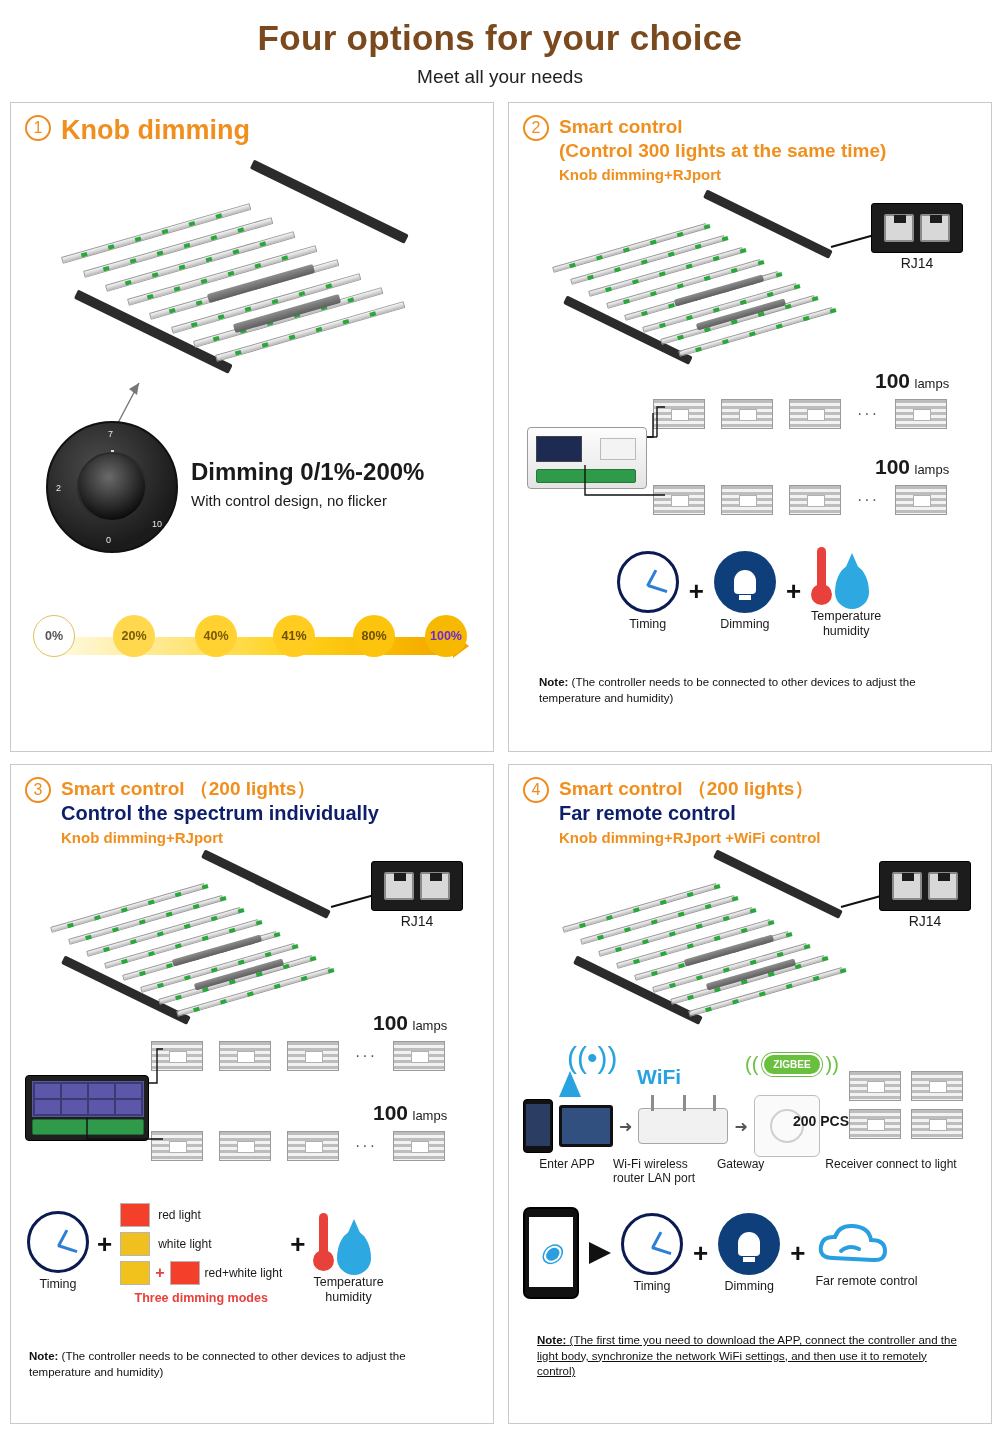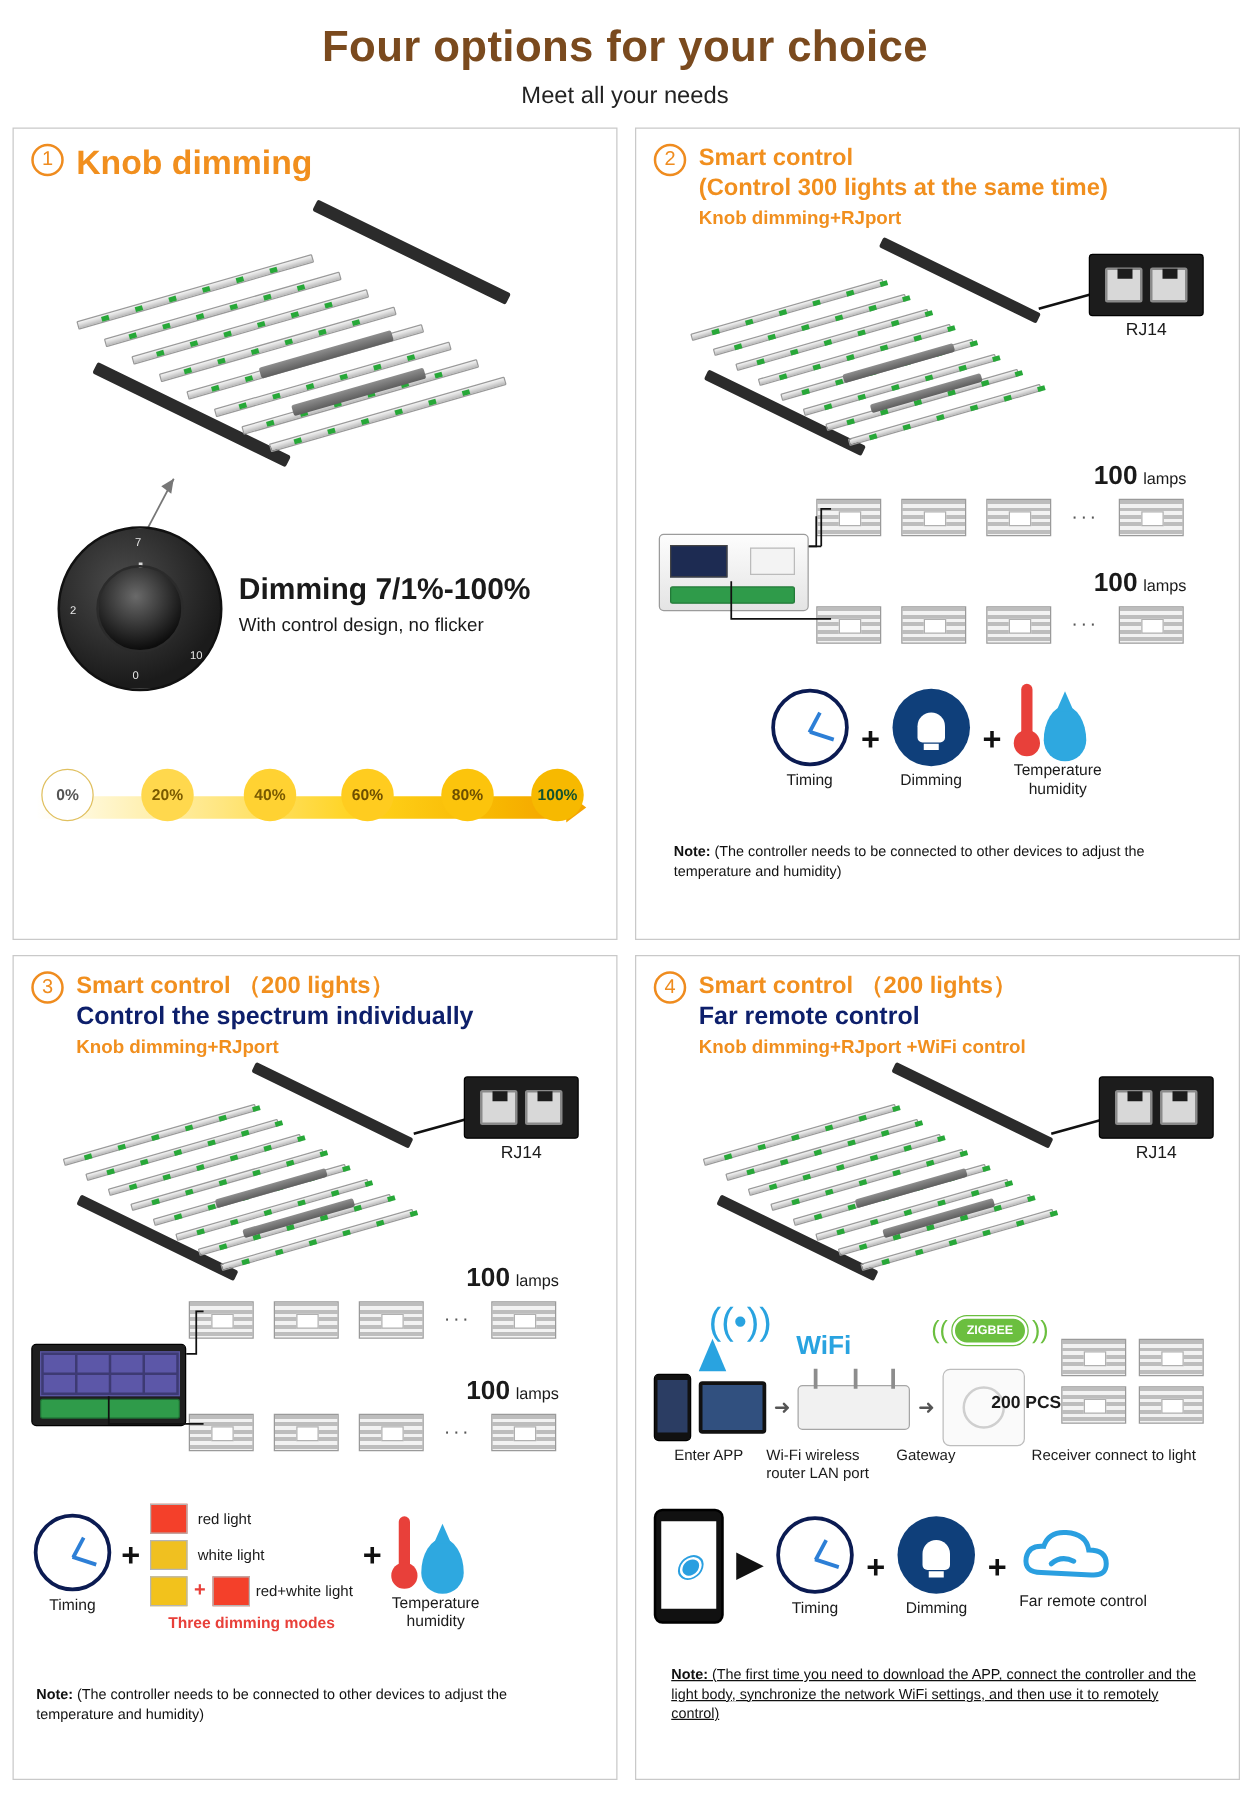--- a/index.html
+++ b/index.html
@@ -308,33 +308,33 @@
     <div class="knob" style="position:absolute;left:35px;top:318px;">
       <div class="pointer"></div>
       <div class="inner"></div>
       <span class="tick" style="left:60px;top:6px;">7</span>
       <span class="tick" style="left:8px;top:60px;">2</span>
       <span class="tick" style="left:58px;top:112px;">0</span>
       <span class="tick" style="left:104px;top:96px;">10</span>
     </div>
 
     <div style="position:absolute;left:180px;top:355px;">
-      <div style="font-size:24px;font-weight:bold;">Dimming 7/1%-100%</div>
+      <div style="font-size:24px;font-weight:bold;">Dimming 0/1%-200%</div>
       <div style="font-size:15px;margin-top:6px;">With control design, no flicker</div>
     </div>
 
     <div class="scale-wrap" style="position:absolute;left:0;top:500px;width:460px;">
       <div class="scale-bar"></div>
       <div class="scale-arrow"></div>
       <div class="pct" style="left:22px;background:#fff;border:1px solid #e0c060;color:#555;">0%</div>
       <div class="pct" style="left:102px;background:#ffd84d;color:#7a5a00;">20%</div>
       <div class="pct" style="left:184px;background:#ffd232;color:#7a5a00;">40%</div>
-      <div class="pct" style="left:262px;background:#ffcc1f;color:#6e4f00;">60%</div>
+      <div class="pct" style="left:262px;background:#ffcc1f;color:#6e4f00;">41%</div>
       <div class="pct" style="left:342px;background:#fcc40c;color:#6e4f00;">80%</div>
-      <div class="pct" style="left:414px;background:#f7b900;color:#14532d;">100%</div>
+      <div class="pct" style="left:414px;background:#f7b900;color:#6d28d9;">100%</div>
     </div>
   </div>
 
   <div class="card">
     <div class="head-row">
       <span class="num-circle">2</span>
       <div>
         <div class="h-orange t2">Smart control</div>
         <div class="h-orange t2">(Control 300 lights at the same time)</div>
         <div class="h-orange t3" style="margin-top:3px;">Knob dimming+RJport</div>

